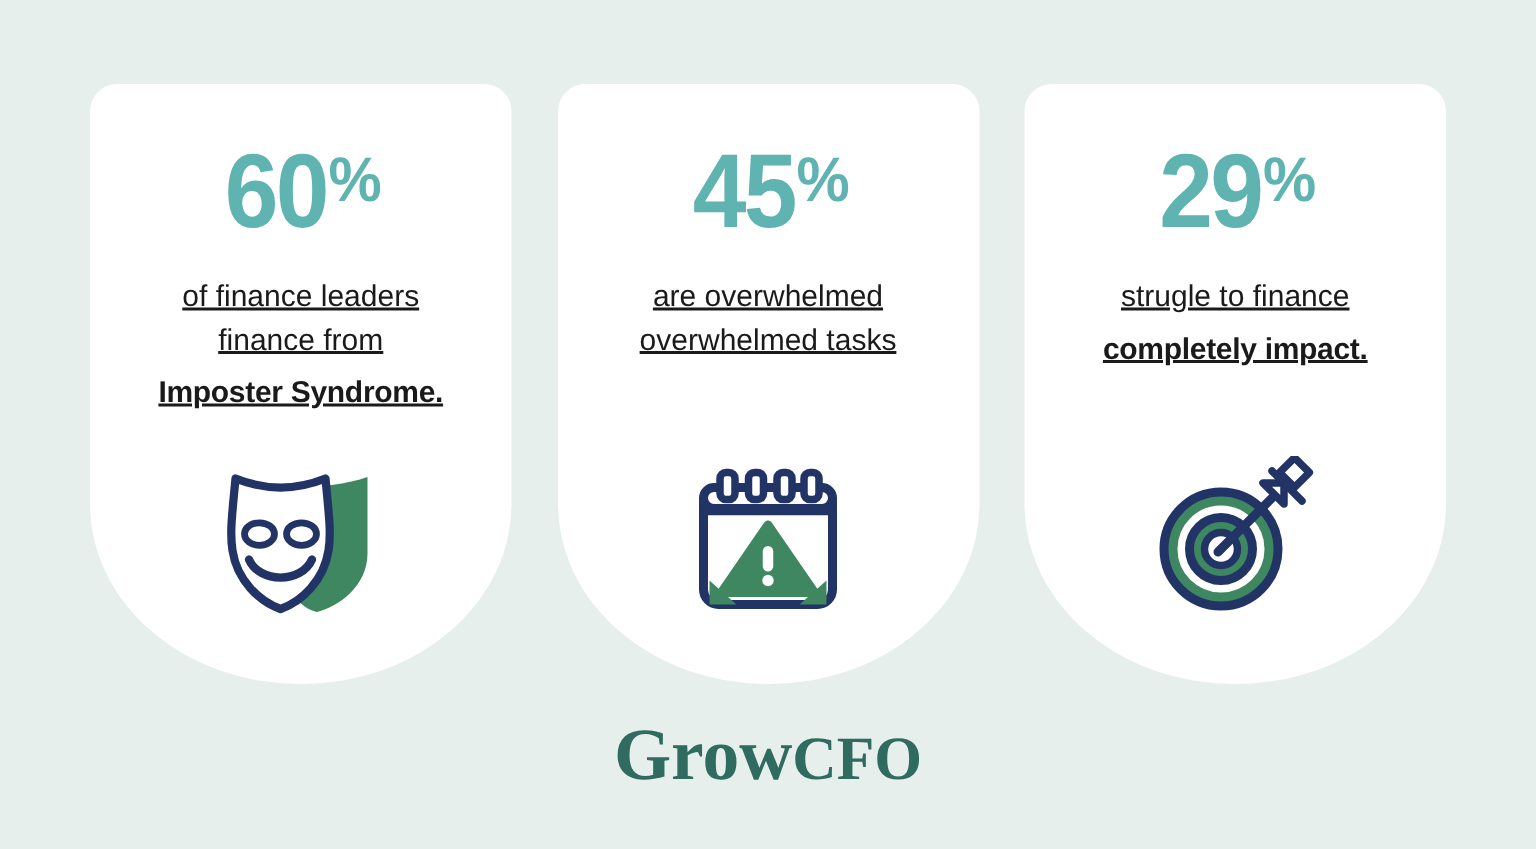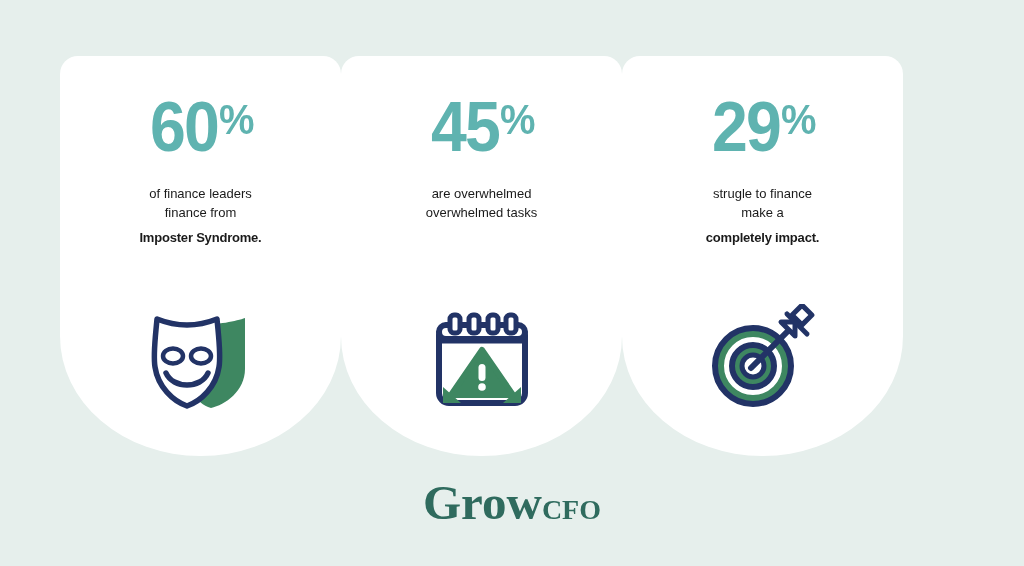--- a/index.html
+++ b/index.html
@@ -18,21 +18,21 @@
     width: 1024px;
     height: 566px;
     background: #e6efec;
   }
   .cards-row {
     position: absolute;
     top: 56px;
     left: 60px;
     width: 904px;
     display: flex;
-    justify-content: flex-start;
+    justify-content: space-between;
   }
   .stat-card {
     position: relative;
     width: 281px;
     height: 400px;
     background: #ffffff;
     border-radius: 18px 18px 140px 140px / 18px 18px 120px 120px;
     overflow: hidden;
   }
   .card-inner {
@@ -66,23 +66,24 @@
     line-height: 1;
     margin-top: 1px;
     margin-left: 1px;
     transform: scaleX(0.95);
     transform-origin: left center;
   }
   .caption {
     margin-top: 26px;
     text-align: center;
     color: #1a1a1a;
-    font-size: 13px;
+    font-size: 20px;
     line-height: 1.47;
     padding: 0 12px;
+    text-decoration: underline;
   }
   .caption .ln {
     display: block;
     font-weight: 400;
   }
   .caption .ln.bold {
     font-weight: 700;
     margin-top: 6px;
     letter-spacing: -0.2px;
   }
@@ -108,21 +109,21 @@
   }
   .brand-text {
     font-family: "Liberation Serif", serif;
     font-size: 49px;
     font-weight: 700;
     color: #2f6b5e;
     letter-spacing: 0px;
     line-height: 1;
   }
   .brand-text .small-caps {
-    font-size: 28px;
+    font-size: 41px;
   }
 </style>
 </head>
 <body>
 
 <div class="infographic">
 
   <div class="cards-row">
 
     <div class="stat-card">
@@ -178,21 +179,20 @@
     </div>
 
     <div class="stat-card">
       <div class="card-inner">
         <div class="pct-wrap">
           <span class="pct-num">29</span>
           <span class="pct-sym">%</span>
         </div>
         <div class="caption">
           <span class="ln">strugle to finance</span>
-          <span class="ln">make a</span>
           <span class="ln bold">completely impact.</span>
         </div>
       </div>
       <div class="icon-slot">
         <svg width="120" height="110" viewBox="0 0 120 110" aria-hidden="true">
           <circle cx="50" cy="62" r="38" fill="#3e8761"></circle>
           <circle cx="50" cy="62" r="38" fill="none" stroke="#223366" stroke-width="6"></circle>
           <circle cx="50" cy="62" r="26" fill="none" stroke="#ffffff" stroke-width="6"></circle>
           <circle cx="50" cy="62" r="21" fill="none" stroke="#223366" stroke-width="6"></circle>
           <circle cx="50" cy="62" r="11" fill="#ffffff"></circle>

